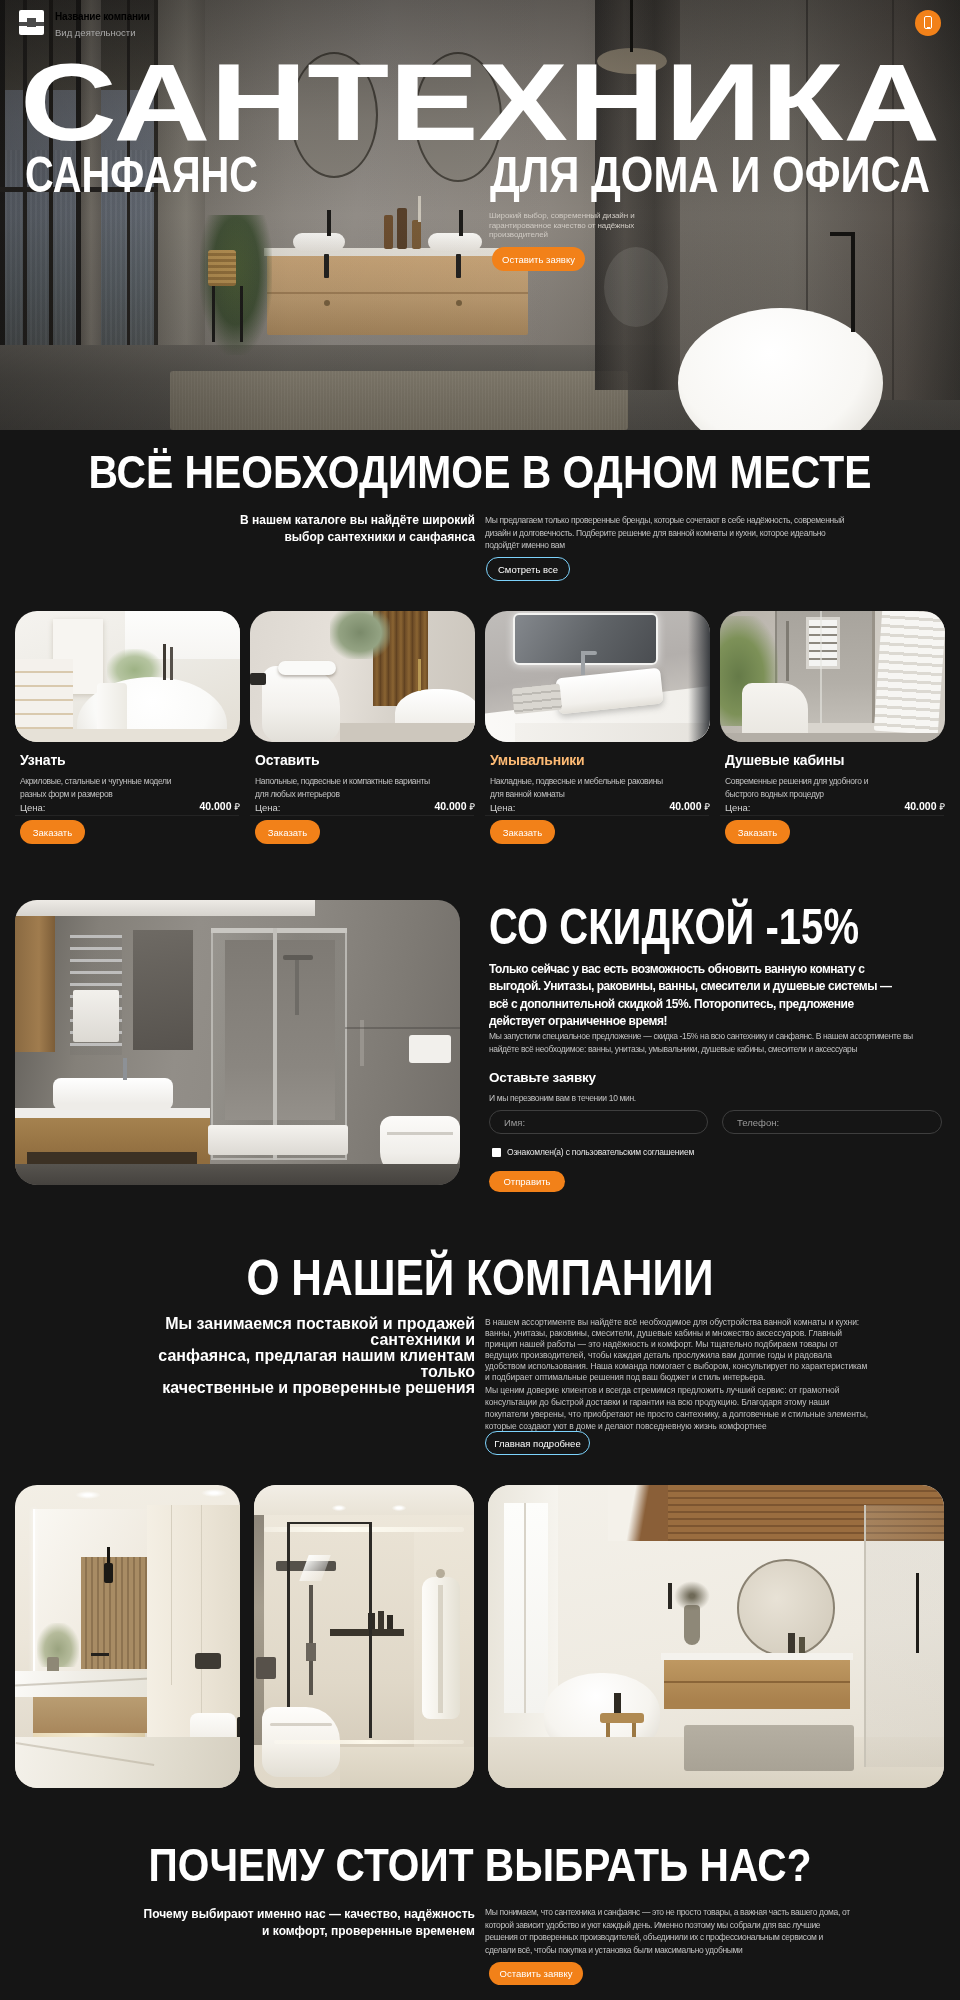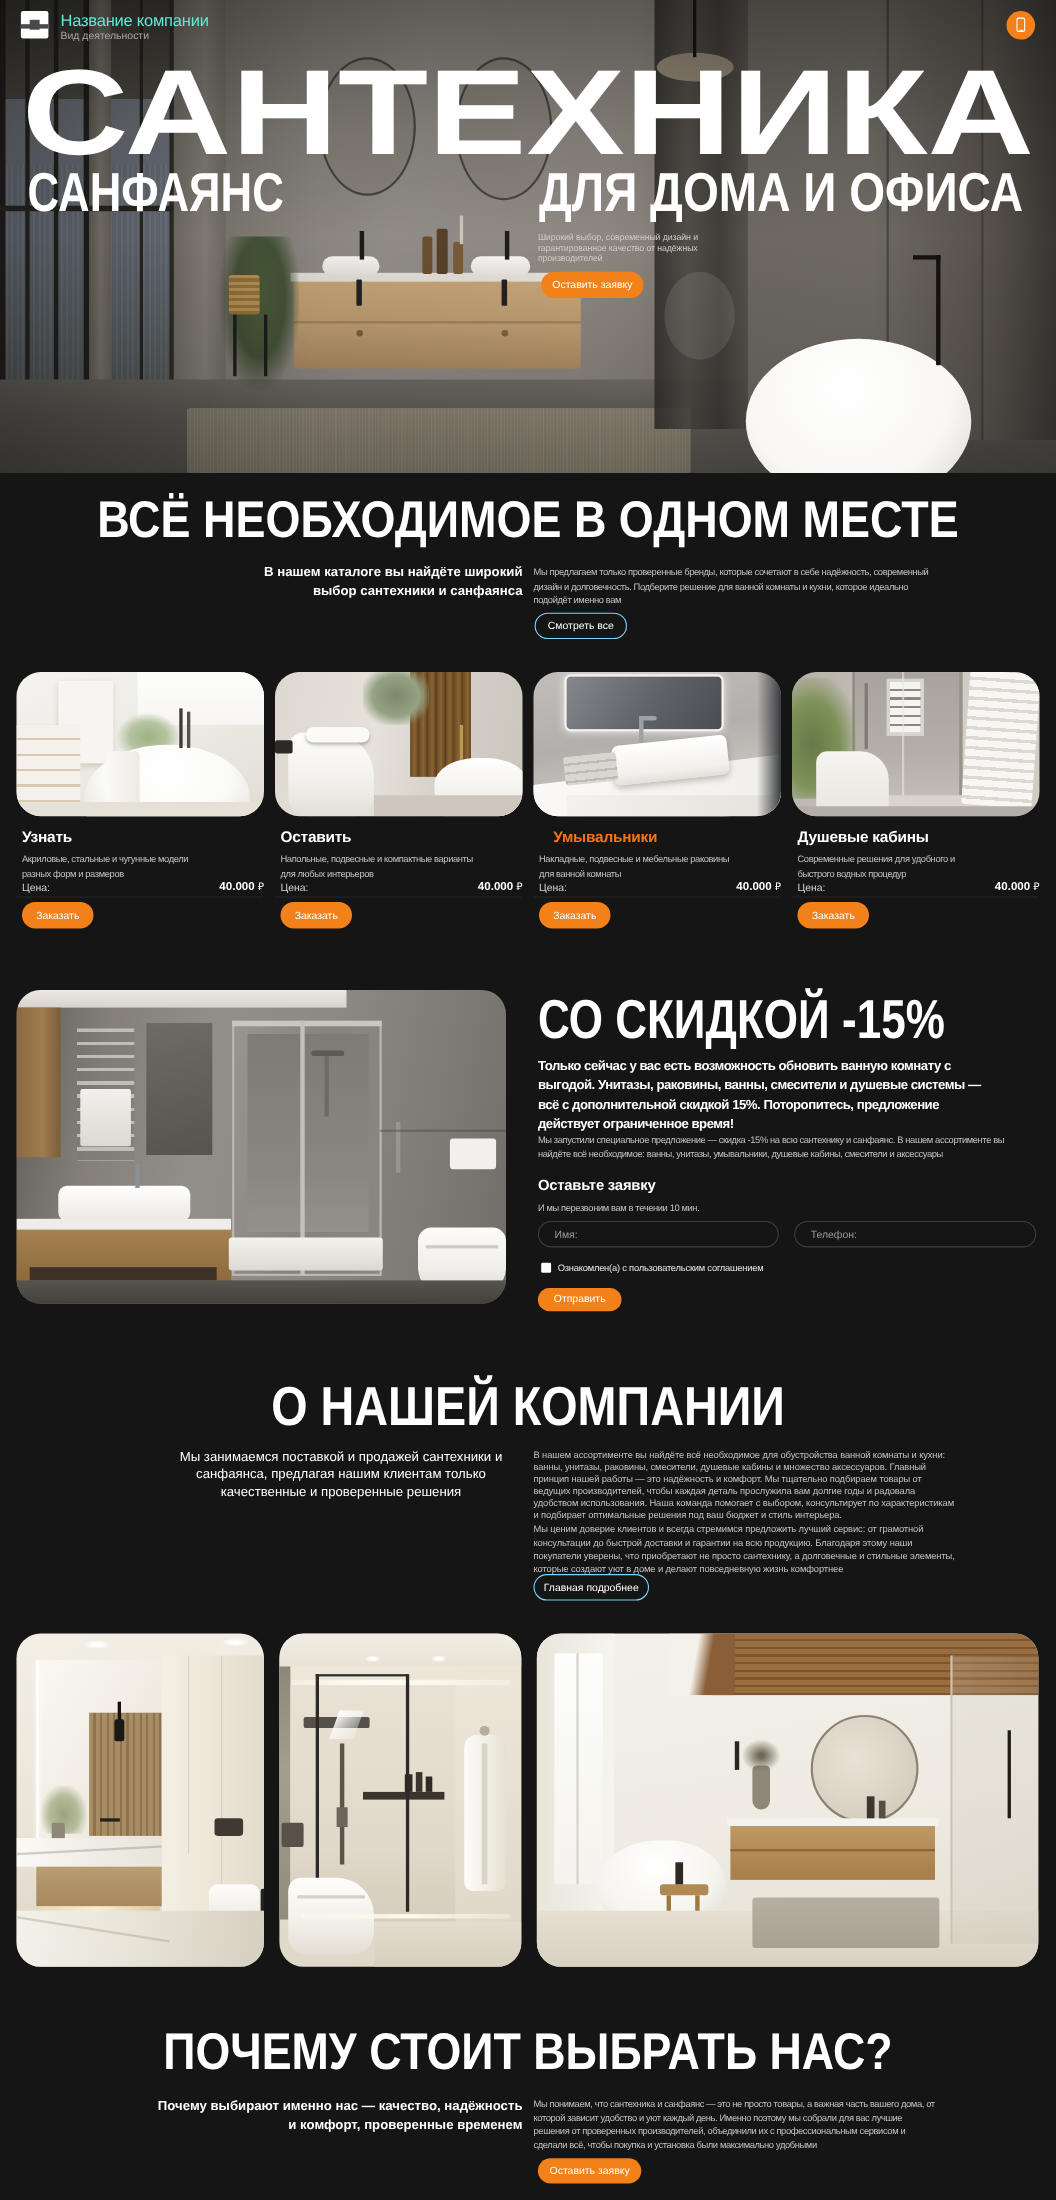--- a/index.html
+++ b/index.html
@@ -91,21 +91,21 @@
 
   <div class="abs" style="left:678px;top:308px;width:205px;height:150px;border-radius:50%;background:radial-gradient(ellipse at 45% 30%,#ffffff 0%,#f8f7f4 60%,#dedbd4 90%)"></div>
 
   <div class="abs" style="left:851px;top:232px;width:4px;height:100px;background:#141311"></div>
   <div class="abs" style="left:830px;top:232px;width:25px;height:4px;background:#141311"></div>
 
   <div class="abs" style="left:19px;top:10px;width:25px;height:25px;background:#fff;border-radius:2px"></div>
   <div class="abs" style="left:19px;top:22px;width:25px;height:4px;background:#4a4a4a"></div>
   <div class="abs" style="left:27px;top:18px;width:9px;height:9px;background:#4a4a4a"></div>
 
-  <div class="abs" style="left:55px;top:11px;font-size:15px;font-weight:normal;color:#5eead4;letter-spacing:-.2px">Название компании</div>
+  <div class="abs" style="left:55px;top:11px;font-size:10px;font-weight:bold;color:#000000;letter-spacing:-.2px">Название компании</div>
 
   <div class="abs" style="left:55px;top:27px;font-size:9.5px;color:#a9a9a9">Вид деятельности</div>
 
 
   <div class="abs" style="left:915px;top:10px;width:26px;height:26px;border-radius:50%;background:#f28119"></div>
   <div class="abs" style="left:923.5px;top:16px;width:8px;height:13px;border:1.2px solid #fff;border-radius:2px"></div>
   <div class="abs" style="left:926.5px;top:26.5px;width:3px;height:1.2px;background:#fff"></div>
 
   <svg class="abs" style="left:0;top:0" width="960" height="200">
     <text x="20" y="140" textLength="920" lengthAdjust="spacingAndGlyphs" font-family="Liberation Sans" font-weight="bold" font-size="110" fill="#fff">САНТЕХНИКА</text>
@@ -215,21 +215,21 @@
     <div class="abs" style="left:72px;top:62px;width:105px;height:36px;border-radius:6px;background:linear-gradient(180deg,#ffffff,#f2f0ec 75%,#e3e0d9);transform:rotate(-6deg);box-shadow:0 3px 6px rgba(90,90,85,.35)"></div>
 
     <div class="abs" style="left:96px;top:40px;width:4px;height:24px;background:#9ea2a6"></div>
     <div class="abs" style="left:96px;top:40px;width:16px;height:4px;background:#9ea2a6;border-radius:2px"></div>
 
     <div class="abs" style="left:28px;top:75px;width:48px;height:26px;background:repeating-linear-gradient(180deg,#d9d6d0 0,#d9d6d0 6px,#bdbab4 6px,#bdbab4 8px);border-radius:3px;transform:rotate(-6deg)"></div>
 
     <div class="abs" style="left:203px;top:0;width:22px;height:131px;background:linear-gradient(90deg,rgba(40,42,45,0),#3a3d41)"></div>
   </div>
 
-  <div class="abs" style="left:18px;top:141px;font-size:14px;font-weight:bold;color:#f97316;letter-spacing:-.2px">Умывальники</div>
+  <div class="abs" style="left:5px;top:141px;font-size:14px;font-weight:bold;color:#fdba74;letter-spacing:-.2px">Умывальники</div>
 
   <div class="abs gtxt" style="left:5px;top:164px">Накладные, подвесные и мебельные раковины<br>для ванной комнаты</div>
 
   <div class="abs" style="left:5px;top:190px;width:220px;height:12px;line-height:10px">
     <span style="color:#d3d3d3;font-size:9.5px">Цена:</span>
     <span style="position:absolute;right:0;top:0;color:#fff;font-weight:bold;font-size:10.5px">40.000 <span style="font-weight:normal;font-size:9.5px">₽</span></span>
   </div>
 
   <div class="abs" style="left:0;top:204px;width:224px;height:1px;background:#242424"></div>
 
@@ -342,21 +342,21 @@
 <div class="abs" style="left:492px;top:1148px;width:8.5px;height:8.5px;background:#fff;border-radius:1px"></div>
 
 <div class="abs" style="left:507px;top:1147px;color:#e8e8e8;font-size:8.5px;letter-spacing:-.2px">Ознакомлен(а) с пользовательским соглашением</div>
 
 <div class="btn" style="left:489px;top:1171px;width:76px;height:21px">Отправить</div>
 
 <svg class="abs" style="left:0;top:1230px" width="960" height="80">
   <text x="480" y="65" text-anchor="middle" textLength="467" lengthAdjust="spacingAndGlyphs" font-family="Liberation Sans" font-weight="bold" font-size="50" fill="#fff">О НАШЕЙ КОМПАНИИ</text>
 </svg>
 
-<div class="abs" style="left:145px;top:1316px;width:330px;text-align:center;color:#fff;font-weight:normal;font-size:12px;line-height:16px;letter-spacing:0">Мы занимаемся поставкой и продажей сантехники и<br>санфаянса, предлагая нашим клиентам только<br>качественные и проверенные решения</div>
+<div class="abs" style="left:145px;top:1316px;width:330px;text-align:right;color:#fff;font-weight:bold;font-size:16px;line-height:16px;letter-spacing:0">Мы занимаемся поставкой и продажей сантехники и<br>санфаянса, предлагая нашим клиентам только<br>качественные и проверенные решения</div>
 
 <div class="abs gtxt" style="left:485px;top:1317px;line-height:10.9px;letter-spacing:-.1px">В нашем ассортименте вы найдёте всё необходимое для обустройства ванной комнаты и кухни:<br>ванны, унитазы, раковины, смесители, душевые кабины и множество аксессуаров. Главный<br>принцип нашей работы — это надёжность и комфорт. Мы тщательно подбираем товары от<br>ведущих производителей, чтобы каждая деталь прослужила вам долгие годы и радовала<br>удобством использования. Наша команда помогает с выбором, консультирует по характеристикам<br>и подбирает оптимальные решения под ваш бюджет и стиль интерьера.</div>
 
 <div class="abs gtxt" style="left:485px;top:1384px;line-height:12px;letter-spacing:-.1px">Мы ценим доверие клиентов и всегда стремимся предложить лучший сервис: от грамотной<br>консультации до быстрой доставки и гарантии на всю продукцию. Благодаря этому наши<br>покупатели уверены, что приобретают не просто сантехнику, а долговечные и стильные элементы,<br>которые создают уют в доме и делают повседневную жизнь комфортнее</div>
 
 <div class="btn-o" style="left:485px;top:1431px;width:105px;height:24px">Главная подробнее</div>
 
 <div class="photo" id="gal1" style="left:15px;top:1485px;width:225px;height:303px;background:linear-gradient(170deg,#f3efe6 0%,#ece6da 45%,#e2dbcd 75%,#d9d2c3 100%)">
 
   <div class="abs" style="left:18px;top:24px;width:114px;height:188px;background:linear-gradient(120deg,#faf8f3,#f0ebe1 60%,#e8e2d5)"></div>

